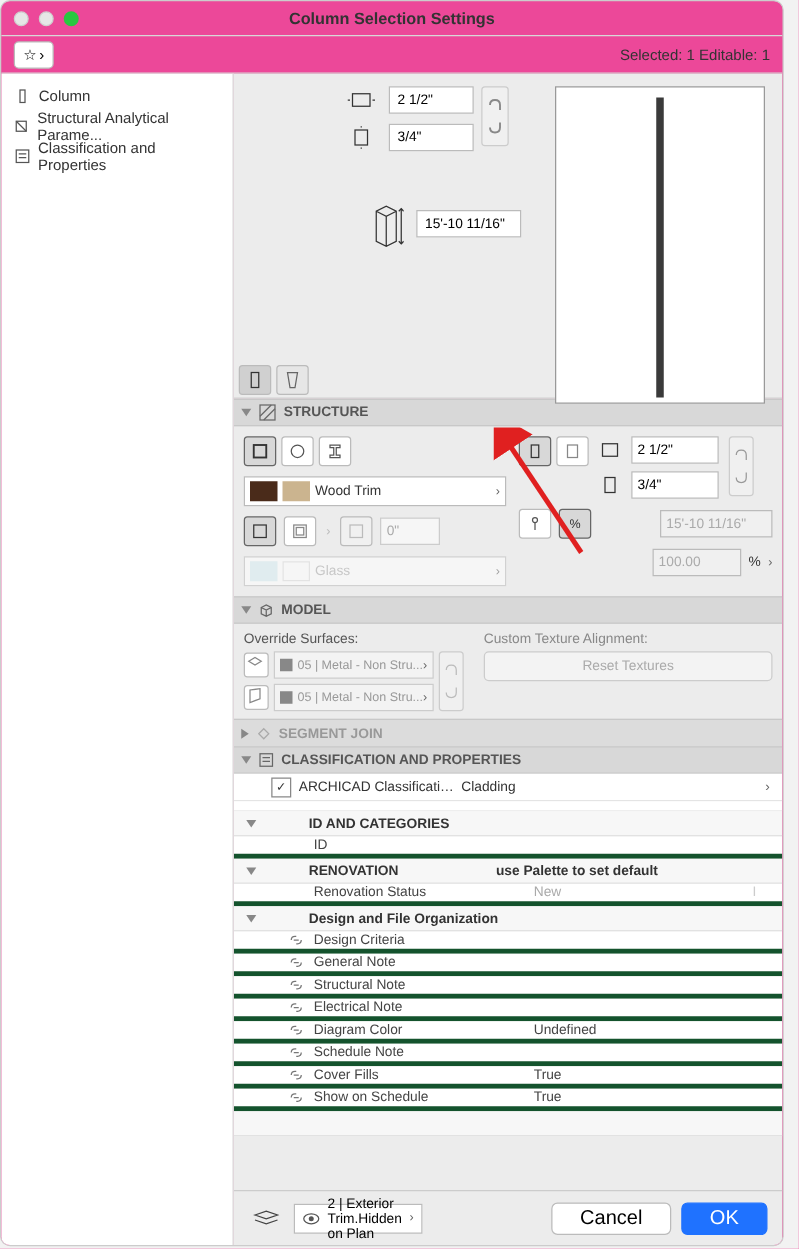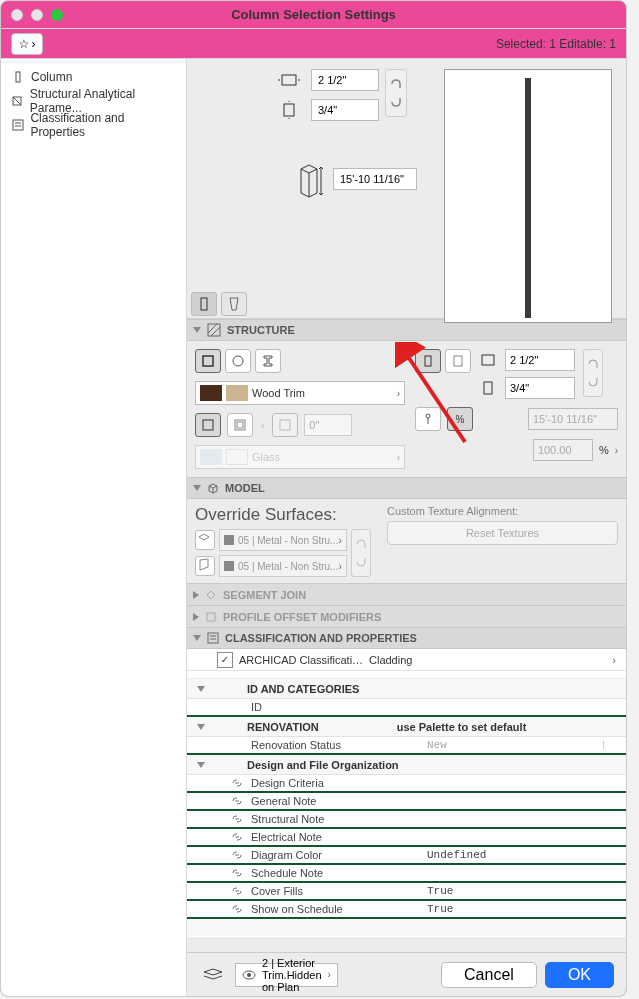--- a/index.html
+++ b/index.html
@@ -72,25 +72,25 @@
 .cta-col { flex:1; }
 .cta-lbl { font-size:11px; color:#888; margin-bottom:4px; }
 .reset-btn { width:100%; height:24px; border:1px solid #ccc; background:#f3f3f3; color:#aaa; font-size:11px; border-radius:4px; }
 
 .section-collapsed { height:22px; background:#dcdcdc; display:flex; align-items:center; gap:6px; padding:0 6px; font-size:11px; font-weight:700; color:#999; border-top:1px solid #c8c8c8; }
 
 .sub-hdr { height:20px; display:flex; align-items:center; padding-left:60px; font-size:11px; font-weight:700; color:#333; background:#f7f7f7; border-bottom:1px solid #e2e2e2; }
 .sub-hdr .disclose, .sub-hdr .disc-right { position:absolute; left:10px; }
 .sub-hdr { position:relative; }
 
-.prop-row { height:18px; display:flex; align-items:center; background:#fff; border-bottom:2px solid #14532d; font-size:11px; }
+.prop-row { height:18px; display:flex; align-items:center; background:#fff; border-bottom:4px solid #14532d; font-size:11px; }
 .prop-row .ic { width:40px; display:flex; justify-content:center; }
 .prop-row .ic2 { width:20px; display:flex; justify-content:center; }
 .prop-row .nm { width:180px; padding-left:4px; color:#444; }
-.prop-row .vl { flex:1; color:#444;font-family:Liberation Mono, monospace; }
+.prop-row .vl { flex:1; color:#444; }
 .prop-row .vl.muted { color:#aaa; }
 
 .class-row { height:22px; display:flex; align-items:center; border-bottom:1px solid #e4e4e4; background:#fff; padding-left:30px; font-size:11px; }
 .class-row .ck { width:16px; height:16px; border:1px solid #888; margin-right:6px; display:flex; align-items:center; justify-content:center; font-size:10px; }
 .class-row .lbl { width:130px; overflow:hidden; text-overflow:ellipsis; white-space:nowrap; }
 .class-row .val { flex:1; }
 .class-row .ar { width:24px; text-align:center; color:#666; }
 
 .footer { height:44px; border-top:1px solid #ccc; display:flex; align-items:center; padding:0 12px; gap:8px; background:#ececec; }
 .layer-ic { width:28px; height:22px; display:flex; align-items:center; justify-content:center; }
@@ -332,40 +332,40 @@
                   </svg>
                 </div>
               <div class="shape-btn sel">
                   <span style="font-size:10px;">%</span>
                 </div>
               <div style="flex:1;"></div>
               <input class="dim-field2 dis" disabled="" style="width: 90px;" value="15'-10 11/16&quot;">
             </div>
             <div class="inline">
               <div style="flex:1;"></div>
-              <input class="dim-field2 dis" disabled="" style="width: 60px;" value="100.00">
+              <input class="dim-field2 dis" disabled="" style="width: 71px;" value="100.00">
               <span style="font-size:11px;">%</span>
               <span class="chev">›</span>
             </div>
           </div>
         </div>
 
         <div class="section-hdr">
           <span class="disclose"></span>
           <span>
               <svg width="12" height="12">
                 <path d="M2 4 L6 2 L10 4 L10 9 L6 11 L2 9 Z M2 4 L6 6 L10 4 M6 6 L6 11" fill="none" stroke="#666"></path>
               </svg>
             </span>
           <span>MODEL</span>
         </div>
         <div class="model-body">
           <div class="ovr-row">
             <div class="ovr-left">
-              <div style="font-size:17px;color:#555;">Override Surfaces:</div>
+              <div style="font-size:11px;color:#555;">Override Surfaces:</div>
               <div style="display:flex; gap:4px;">
                 <div style="display:flex; flex-direction:column; gap:4px;">
                   <div class="ovr-item">
                     <div class="ovr-icon">
                         <svg width="16" height="16">
                           <path d="M3 6 L8 3 L13 6 L8 9 Z" fill="none" stroke="#888"></path>
                         </svg>
                       </div>
                     <div class="ovr-field">
                         <span style="width:10px;height:10px;background:#888;margin-right:4px;"></span>
@@ -402,29 +402,20 @@
 
         <div class="section-collapsed">
           <span class="disc-right"></span>
           <span>
               <svg width="12" height="12">
                 <path d="M2 6 L6 2 L10 6 L6 10 Z" fill="none" stroke="#aaa"></path>
               </svg>
             </span>
           <span>SEGMENT JOIN</span>
         </div>
-        <div class="section-collapsed">
-          <span class="disc-right"></span>
-          <span>
-              <svg width="12" height="12">
-                <rect x="2" y="2" width="8" height="8" fill="none" stroke="#aaa"></rect>
-              </svg>
-            </span>
-          <span>PROFILE OFFSET MODIFIERS</span>
-        </div>
 
         <div class="section-hdr">
           <span class="disclose"></span>
           <span>
               <svg width="12" height="12">
                 <rect x="1" y="1" width="10" height="10" fill="none" stroke="#666"></rect>
                 <line x1="3" y1="4" x2="9" y2="4" stroke="#666"></line>
                 <line x1="3" y1="7" x2="9" y2="7" stroke="#666"></line>
               </svg>
             </span>

